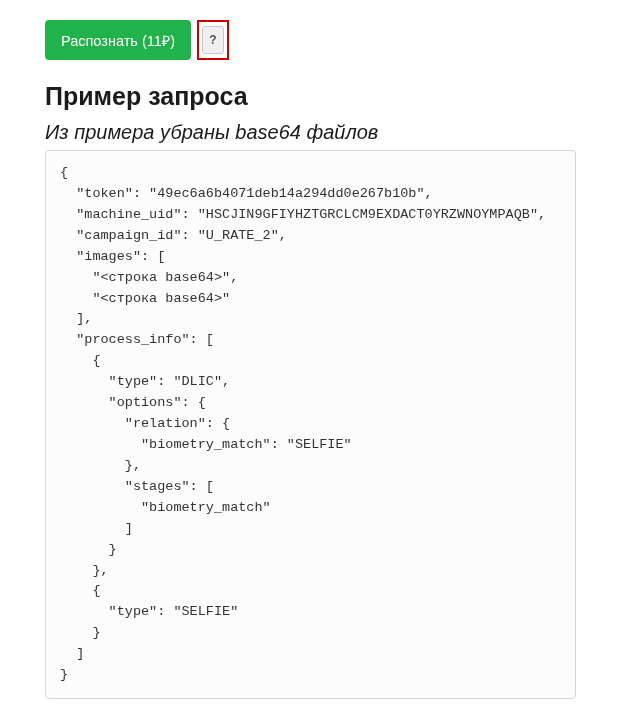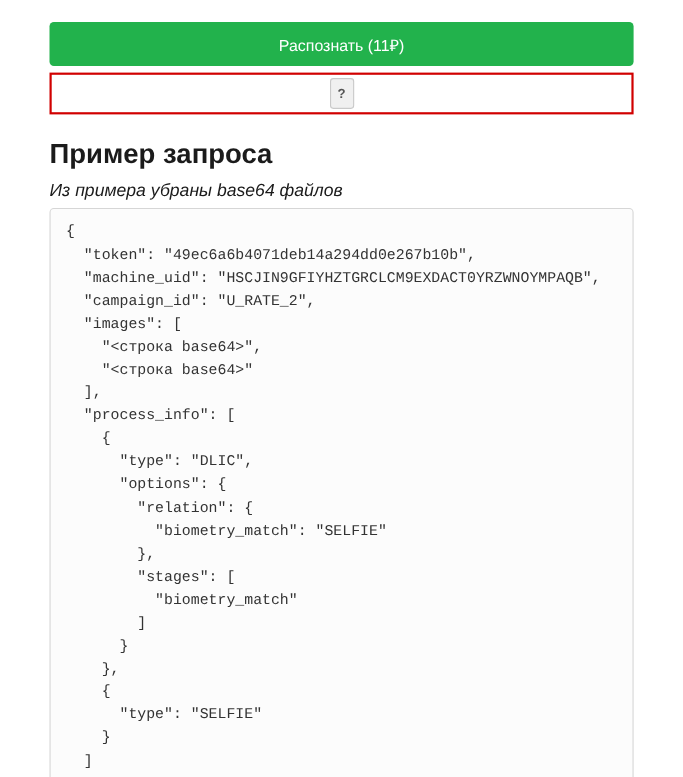--- a/index.html
+++ b/index.html
@@ -11,21 +11,20 @@
       font-family: "Segoe UI", Arial, sans-serif;
       background: #ffffff;
       padding: 20px 45px;
       width: 621px;
     }
     .button-row {
       display: flex;
       align-items: stretch;
       gap: 6px;
       margin-bottom: 22px;
-      flex-direction: column;
     }
     .recognize-btn {
       background: #22b24c;
       color: #ffffff;
       border: none;
       border-radius: 4px;
       padding: 10px 16px;
       font-size: 14.5px;
       font-weight: 500;
       cursor: pointer;
@@ -54,21 +53,21 @@
       font-family: inherit;
     }
     h2.section-title {
       font-size: 25px;
       font-weight: 700;
       color: #1b1b1b;
       margin-bottom: 10px;
     }
     .subtitle {
       font-style: italic;
-      font-size: 16px;
+      font-size: 20px;
       color: #1b1b1b;
       margin-bottom: 6px;
     }
     .code-block {
       background: #fcfcfc;
       border: 1px solid #d6d6d6;
       border-radius: 4px;
       padding: 12px 14px;
       font-family: "Consolas", "Courier New", monospace;
       font-size: 13.5px;

